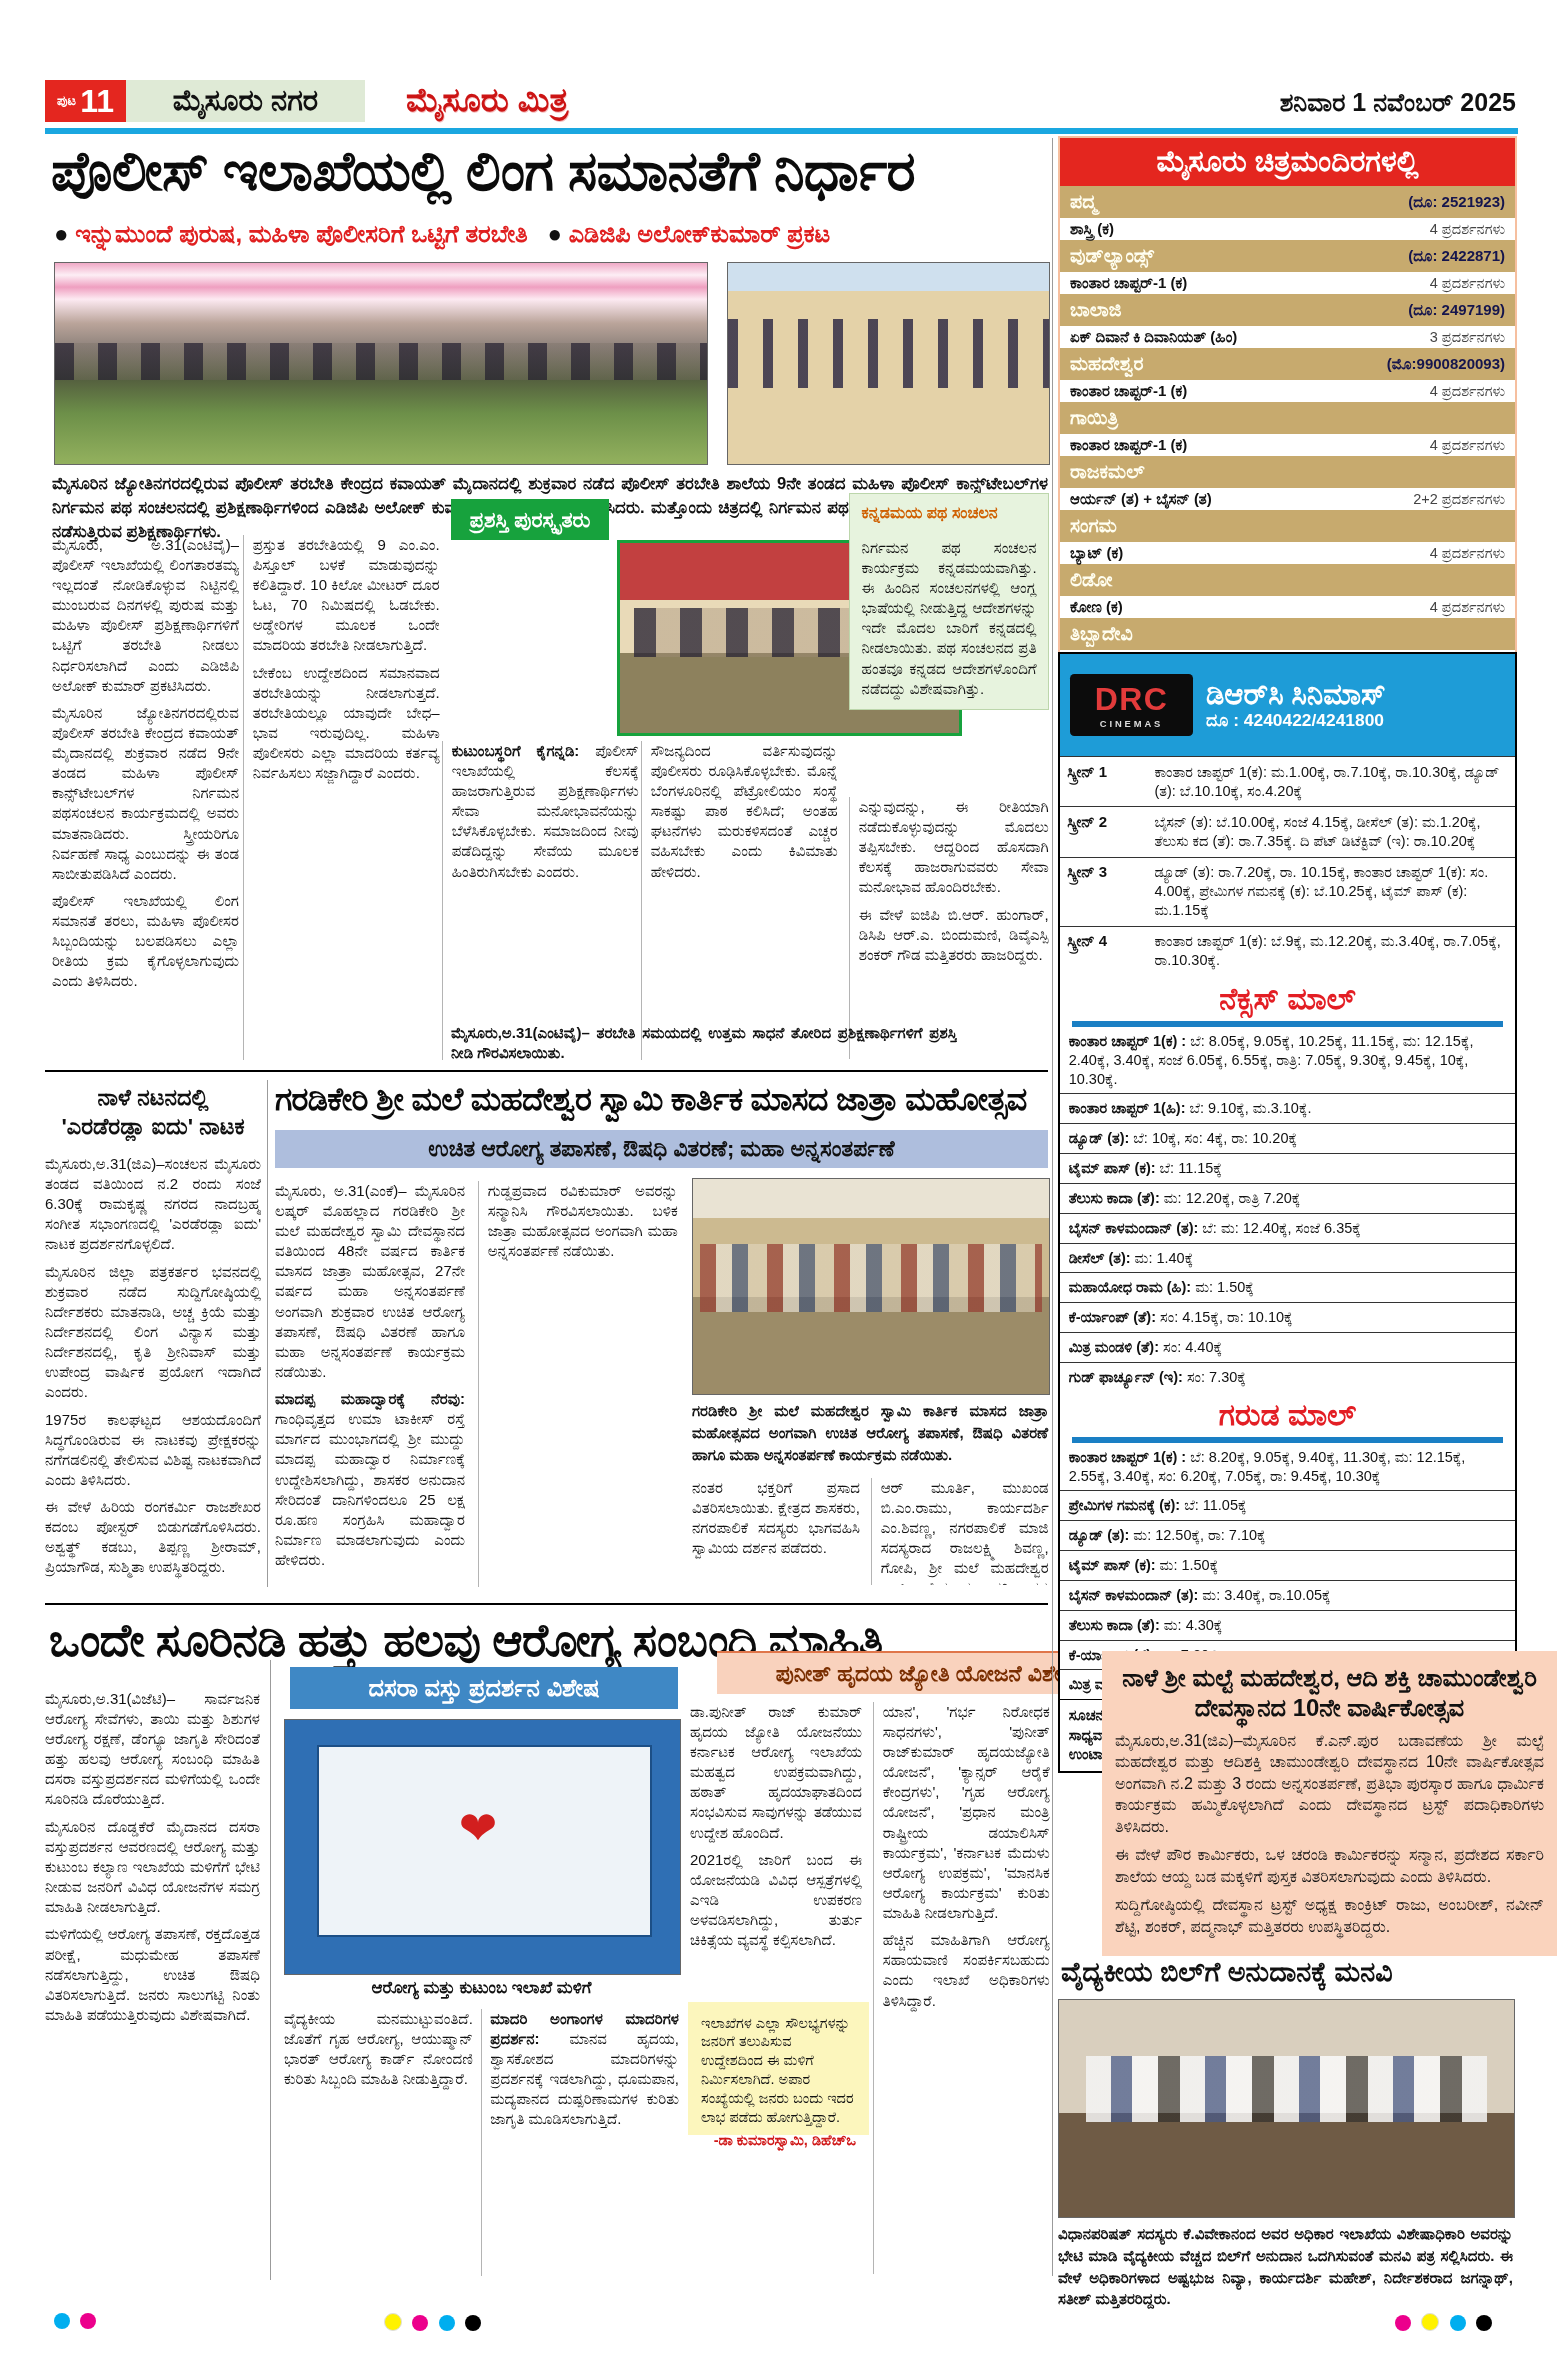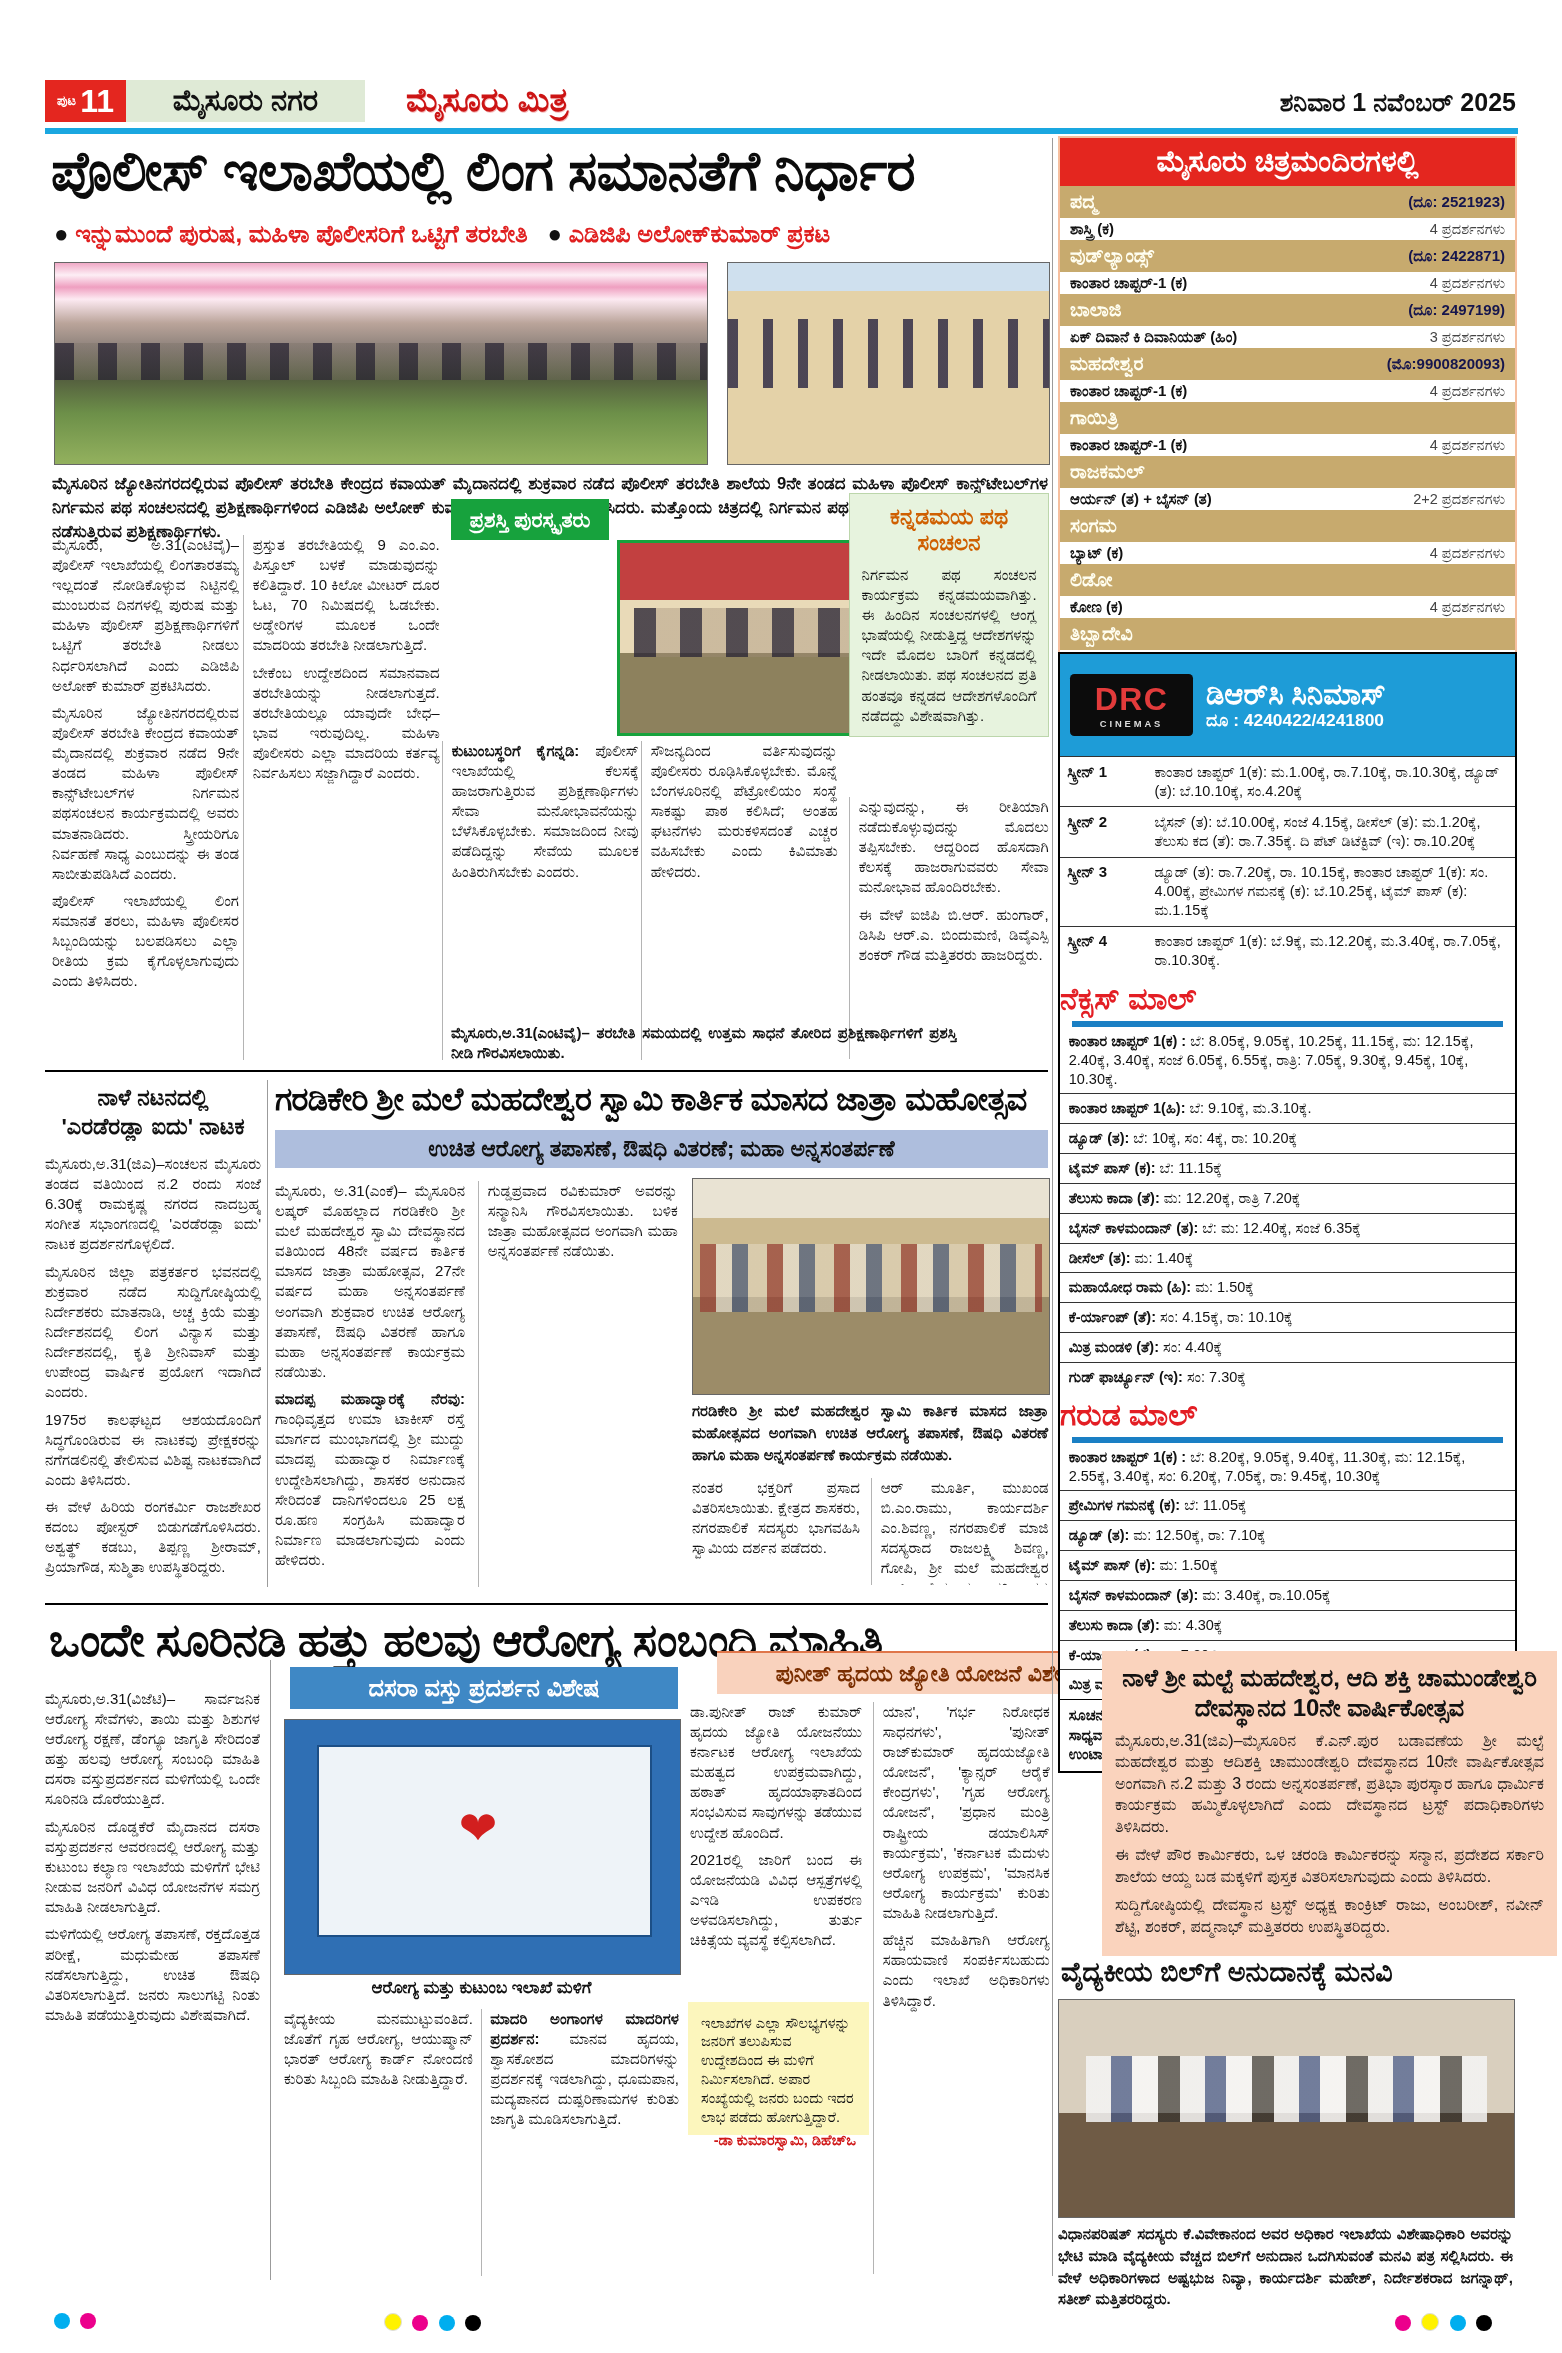--- a/index.html
+++ b/index.html
@@ -17,21 +17,21 @@
   .blue-rule{background:#1aa7e0;}
   
   .h1{font-weight:bold;color:#0b0b0b;letter-spacing:-0.7px;}
   .bullets{color:#e02020;font-weight:bold;}
   .bullets .dot{color:#111;}
   .photo{position:absolute;overflow:hidden;border:0.7px solid #666;}
   .caption{font-weight:bold;font-size:16.7px;line-height:1.45;text-align:justify;}
   
   .award-title{background:#17a23d;color:#fff;display:flex;align-items:center;justify-content:center;font-weight:bold;}
   .kbox{background:#e7f3de;border:0.7px solid #bcd6ab;padding:10px 11.6px;}
-  .kbox .ktitle{color:#cf5f00;font-weight:bold;text-align:center;font-size:22px;margin-bottom:9px;}
+  .kbox .ktitle{color:#cf5f00;font-weight:bold;text-align:left;font-size:16px;margin-bottom:16px;}
   .subhead-bar{background:#aebedd;display:flex;align-items:center;justify-content:center;font-weight:bold;}
   .blue-box{background:#3f88c5;color:#fff;display:flex;align-items:center;justify-content:center;font-weight:bold;}
   .salmon{background:#f9d2bd;padding-left:44px;}
   .yellow-quote{background:#fcf6bd;padding:11.6px 13px;}
   .yellow-quote .attr{color:#d01818;font-weight:bold;text-align:right;display:block;margin-top:4.3px;}
   
   .cinema-wrap{border:2.9px solid #f6bf9f;background:#fff;}
   .cinema-head{background:#e4261f;color:#fff;display:flex;align-items:center;justify-content:center;font-weight:bold;font-size:29px;}
   .trow{background:#c7aa6e;display:flex;align-items:center;justify-content:space-between;padding:0 10px;height:32px;}
   .trow .tname{color:#fffef0;font-weight:bold;font-size:19px;}
@@ -44,21 +44,21 @@
   .drc-head{background:#1e9cd7;display:flex;align-items:center;gap:13px;padding:20px 10px;}
   .drc-logo{background:#0c0c0c;color:#e23b3b;width:123px;height:62px;display:flex;flex-direction:column;
             align-items:center;justify-content:center;font-weight:bold;border-radius:4.3px;}
   .drc-logo .big{font-size:32px;letter-spacing:1.4px;}
   .drc-logo .sm{font-size:9.4px;color:#ddd;letter-spacing:2.9px;}
   .drc-title{color:#fff;font-weight:bold;font-size:29px;line-height:1.1;}
   .drc-phone{color:#fff;font-weight:bold;font-size:17.4px;}
   .screen-row{display:flex;border-top:0.7px solid #333;padding:5.8px 7.2px;gap:7.2px;}
   .screen-row .slabel{font-weight:bold;font-size:15px;min-width:80px;}
   .screen-row .stimes{font-size:14.5px;line-height:1.3;}
-  .mall-title{color:#e31e24;font-weight:bold;text-align:left;font-size:30px;padding-top:5.8px;}
+  .mall-title{color:#e31e24;font-weight:bold;text-align:center;font-size:30px;padding-top:5.8px;}
   .mall-rule{height:5.8px;background:#1a7fc4;margin:4.3px 11.6px 0 11.6px;}
   .mall-row{border-top:0.7px solid #333;padding:5px 8.7px;font-size:14.5px;line-height:1.3;}
   .mall-row:first-of-type{border-top:none;}
   .mall-row .mname{font-weight:bold;}
   .note-row{border-top:1.4px solid #000;padding:5.8px 8.7px;font-size:14.5px;font-weight:bold;line-height:1.35;text-align:justify;}
   .temple-box{background:#fad3bd;padding:11.6px 13px;}
   .temple-box .thead{font-weight:bold;font-size:24px;text-align:center;line-height:1.25;margin-bottom:7.2px;}
   .dots span{display:inline-block;width:16px;height:16px;border-radius:50%;margin-right:7.2px;}
   .rule-black{background:#000;}
   .vline{background:#9b9b9b;width:0.7px;}

